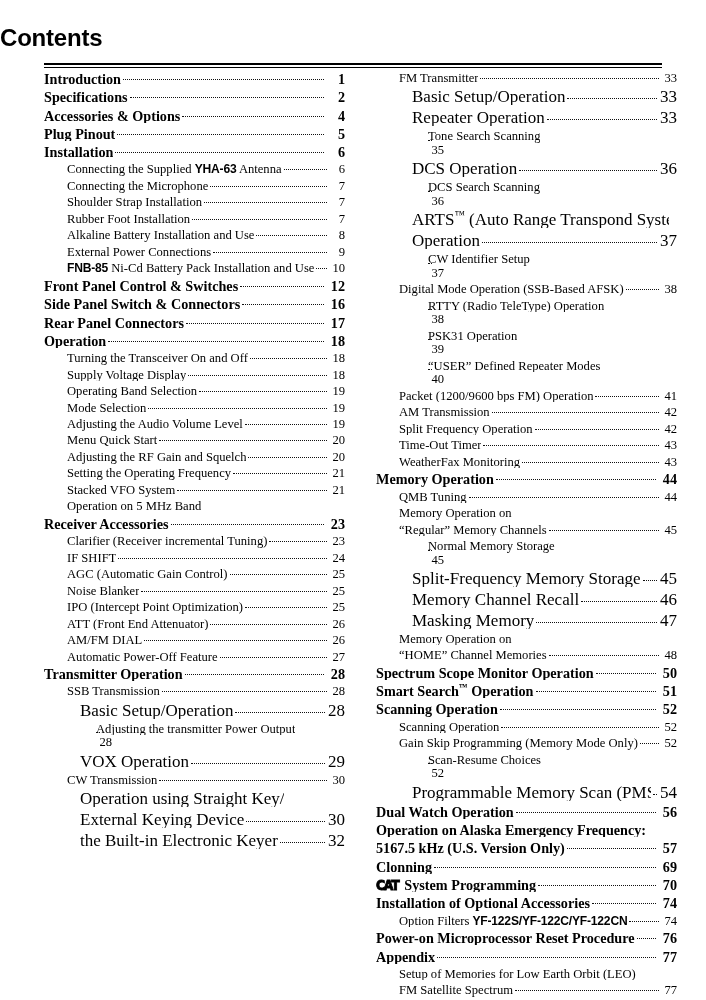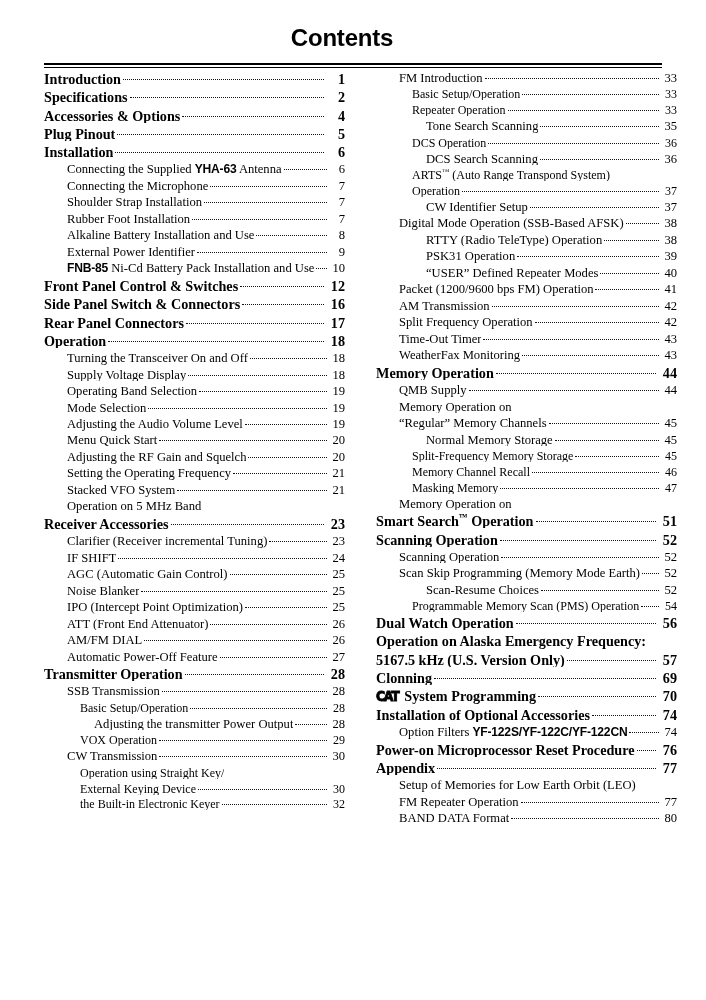--- a/index.html
+++ b/index.html
@@ -21,27 +21,25 @@
     width: 706px;
     height: 1000px;
     padding: 0;
     position: relative;
   }
 
   .page-title {
     font-family: "Liberation Sans", "DejaVu Sans", sans-serif;
     font-weight: bold;
     font-size: 24px;
-    text-align: center;
     letter-spacing: -0.2px;
     margin: 0;
     padding-top: 26px;
     padding-right: 42px;
     line-height: 1.0;
-    padding-left: 20px;
   }
 
   .title-rule {
     position: absolute;
     left: 44px;
     right: 44px;
     top: 63px;
     border-top: 2.2px solid #000;
     height: 0;
   }
@@ -105,31 +103,32 @@
   
   .lvl1 {
     font-size: 12.6px;
     padding: 2.0px 0 1.9px 0;
     padding-left: 23px;
   }
   .lvl1 .pg { min-width: 16px; }
 
   
   .lvl2 {
-    font-size: 12px;
+    font-size: 17px;
     padding: 2.0px 0 1.9px 0;
     padding-left: 36px;
   }
   .lvl2 .pg { min-width: 16px; }
 
   
   .lvl3 {
     font-size: 12.6px;
     padding: 2.0px 0 1.9px 0;
     padding-left: 50px;
+    flex-direction: column;
   }
   .lvl3 .pg { min-width: 16px; }
 
   
   .entry.cont .leader { border-bottom: none; }
 
   
   .mdl {
     font-family: "Liberation Sans", "DejaVu Sans", sans-serif;
     font-weight: bold;
@@ -211,21 +210,21 @@
           <span class="label">Rubber Foot Installation</span>
           <span class="leader"></span>
           <span class="pg">7</span>
         </div>
         <div class="entry lvl1">
           <span class="label">Alkaline Battery Installation and Use</span>
           <span class="leader"></span>
           <span class="pg">8</span>
         </div>
         <div class="entry lvl1">
-          <span class="label">External Power Identifier</span>
+          <span class="label">External Power Connections</span>
           <span class="leader"></span>
           <span class="pg">9</span>
         </div>
         <div class="entry lvl1">
           <span class="label"><span class="mdl">FNB-85</span> Ni-Cd Battery Pack Installation and Use</span>
           <span class="leader"></span>
           <span class="pg">10</span>
         </div>
         <div class="entry lvl0">
           <span class="label">Front Panel Control &amp; Switches</span>
@@ -381,21 +380,21 @@
           <span class="pg">30</span>
         </div>
         <div class="entry lvl2">
           <span class="label">the Built-in Electronic Keyer</span>
           <span class="leader"></span>
           <span class="pg">32</span>
         </div>
       </div>
     <div class="col" id="col-right">
         <div class="entry lvl1">
-          <span class="label">FM Introduction</span>
+          <span class="label">FM Transmitter</span>
           <span class="leader"></span>
           <span class="pg">33</span>
         </div>
         <div class="entry lvl2">
           <span class="label">Basic Setup/Operation</span>
           <span class="leader"></span>
           <span class="pg">33</span>
         </div>
         <div class="entry lvl2">
           <span class="label">Repeater Operation</span>
@@ -475,21 +474,21 @@
           <span class="label">WeatherFax Monitoring</span>
           <span class="leader"></span>
           <span class="pg">43</span>
         </div>
         <div class="entry lvl0">
           <span class="label">Memory Operation</span>
           <span class="leader"></span>
           <span class="pg">44</span>
         </div>
         <div class="entry lvl1">
-          <span class="label">QMB Supply</span>
+          <span class="label">QMB Tuning</span>
           <span class="leader"></span>
           <span class="pg">44</span>
         </div>
         <div class="entry lvl1 cont">
           <span class="label">Memory Operation on</span>
           <span class="leader"></span>
         </div>
         <div class="entry lvl1">
           <span class="label">“Regular” Memory Channels</span>
           <span class="leader"></span>
@@ -512,37 +511,47 @@
         </div>
         <div class="entry lvl2">
           <span class="label">Masking Memory</span>
           <span class="leader"></span>
           <span class="pg">47</span>
         </div>
         <div class="entry lvl1 cont">
           <span class="label">Memory Operation on</span>
           <span class="leader"></span>
         </div>
+        <div class="entry lvl1">
+          <span class="label">“HOME” Channel Memories</span>
+          <span class="leader"></span>
+          <span class="pg">48</span>
+        </div>
+        <div class="entry lvl0">
+          <span class="label">Spectrum Scope Monitor Operation</span>
+          <span class="leader"></span>
+          <span class="pg">50</span>
+        </div>
         <div class="entry lvl0">
           <span class="label">Smart Search<span class="tm">™</span> Operation</span>
           <span class="leader"></span>
           <span class="pg">51</span>
         </div>
         <div class="entry lvl0">
           <span class="label">Scanning Operation</span>
           <span class="leader"></span>
           <span class="pg">52</span>
         </div>
         <div class="entry lvl1">
           <span class="label">Scanning Operation</span>
           <span class="leader"></span>
           <span class="pg">52</span>
         </div>
         <div class="entry lvl1">
-          <span class="label">Scan Skip Programming (Memory Mode Earth)</span>
+          <span class="label">Gain Skip Programming (Memory Mode Only)</span>
           <span class="leader"></span>
           <span class="pg">52</span>
         </div>
         <div class="entry lvl3">
           <span class="label">Scan-Resume Choices</span>
           <span class="leader"></span>
           <span class="pg">52</span>
         </div>
         <div class="entry lvl2">
           <span class="label">Programmable Memory Scan (PMS) Operation</span>
@@ -591,21 +600,21 @@
         <div class="entry lvl0">
           <span class="label">Appendix</span>
           <span class="leader"></span>
           <span class="pg">77</span>
         </div>
         <div class="entry lvl1 cont">
           <span class="label">Setup of Memories for Low Earth Orbit (LEO)</span>
           <span class="leader"></span>
         </div>
         <div class="entry lvl1">
-          <span class="label">FM Repeater Operation</span>
+          <span class="label">FM Satellite Spectrum</span>
           <span class="leader"></span>
           <span class="pg">77</span>
         </div>
         <div class="entry lvl1">
           <span class="label">BAND DATA Format</span>
           <span class="leader"></span>
           <span class="pg">80</span>
         </div>
       </div>
   </div>

